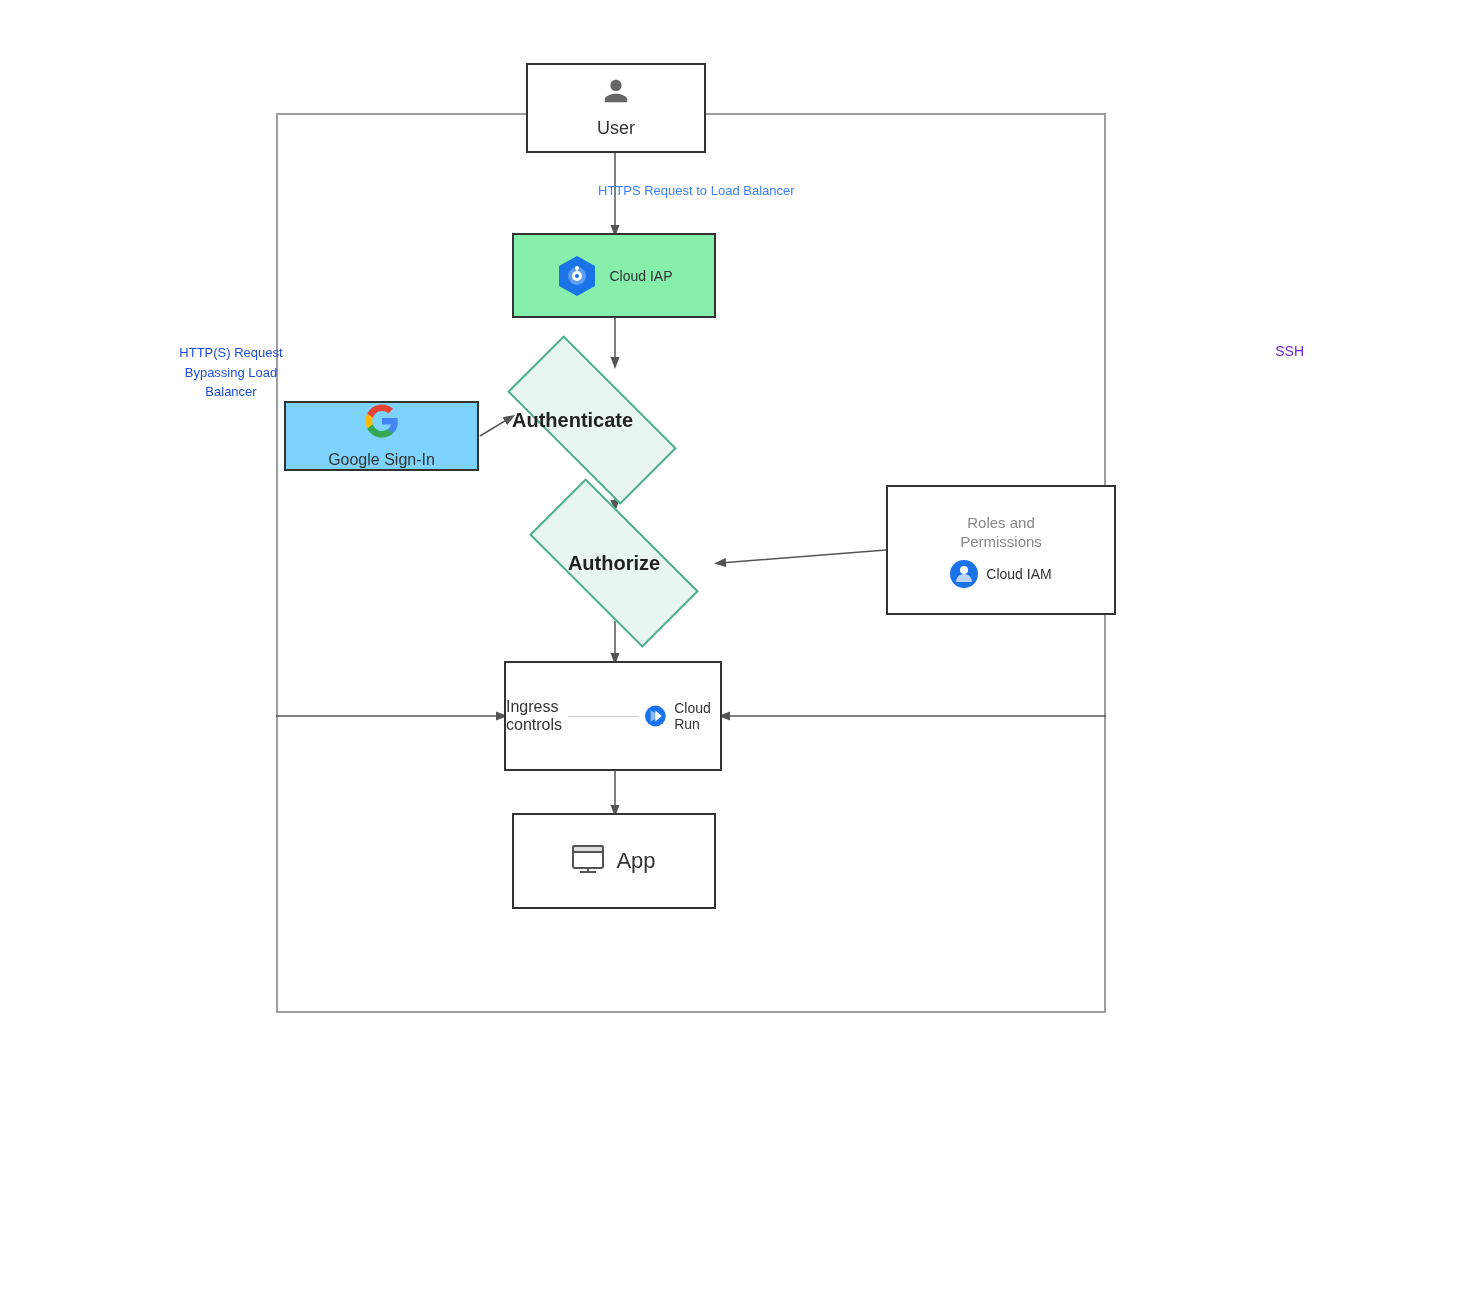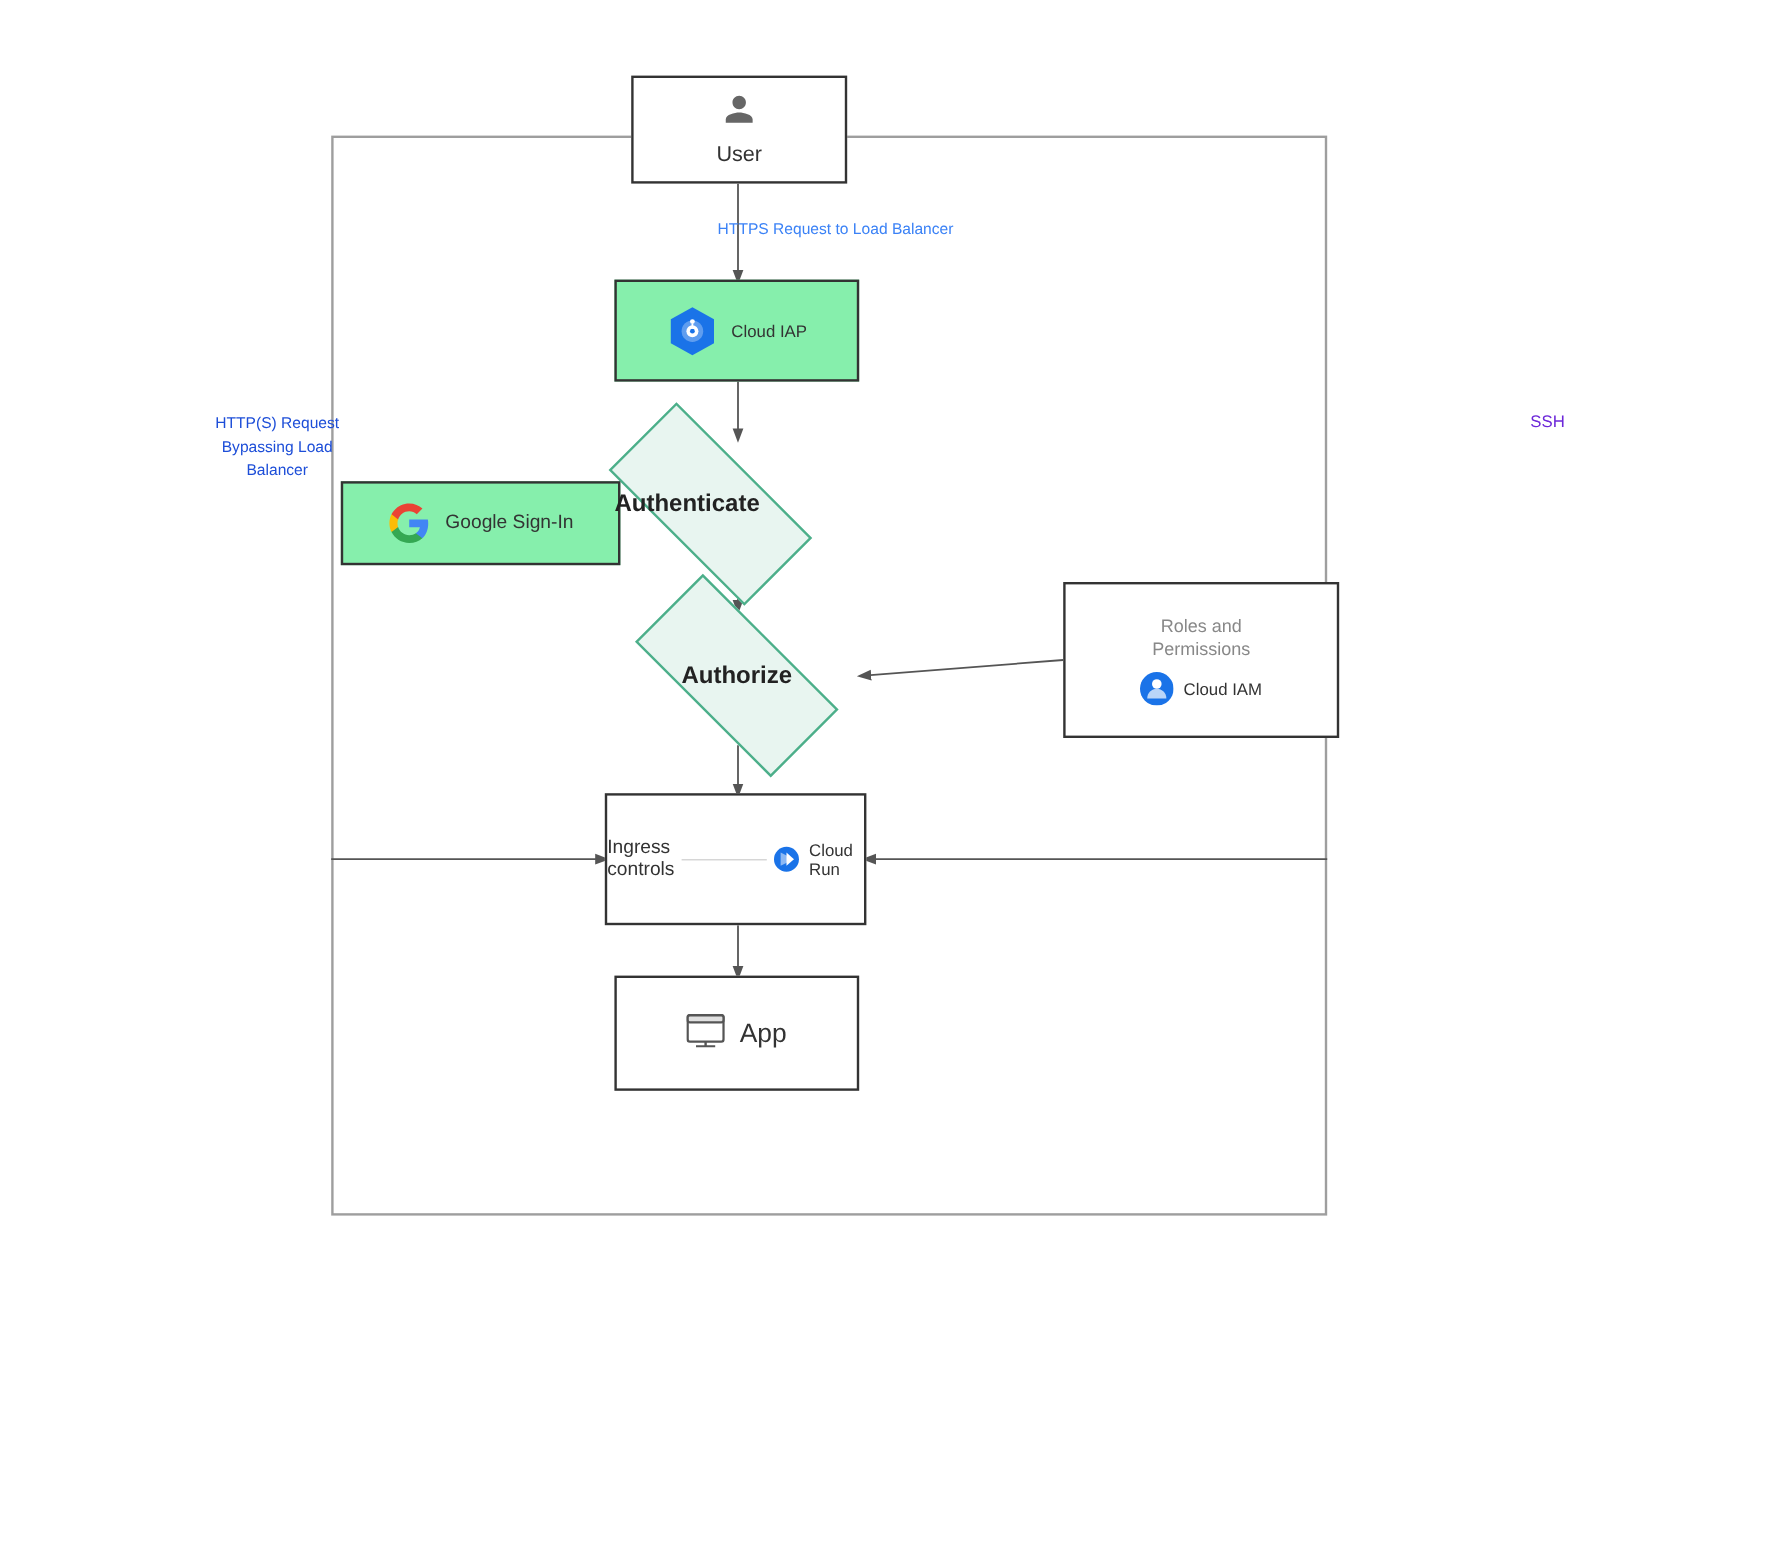--- a/index.html
+++ b/index.html
@@ -180,28 +180,29 @@
     .roles-sub {
       display: flex;
       align-items: center;
       gap: 8px;
     }
     
     .signin-box {
       position: absolute;
       top: 348px;
       left: 148px;
-      width: 233px;
+      width: 195px;
       height: 70px;
       border: 2px solid #333;
-      background: #86efac;
+      background: #7dd3fc;
       display: flex;
       align-items: center;
       justify-content: center;
       gap: 12px;
+      flex-direction: column;
     }
     
     .label-http {
       position: absolute;
       top: 290px;
       left: 40px;
       font-size: 13px;
       color: #1d4ed8;
       text-align: center;
       line-height: 1.5;

